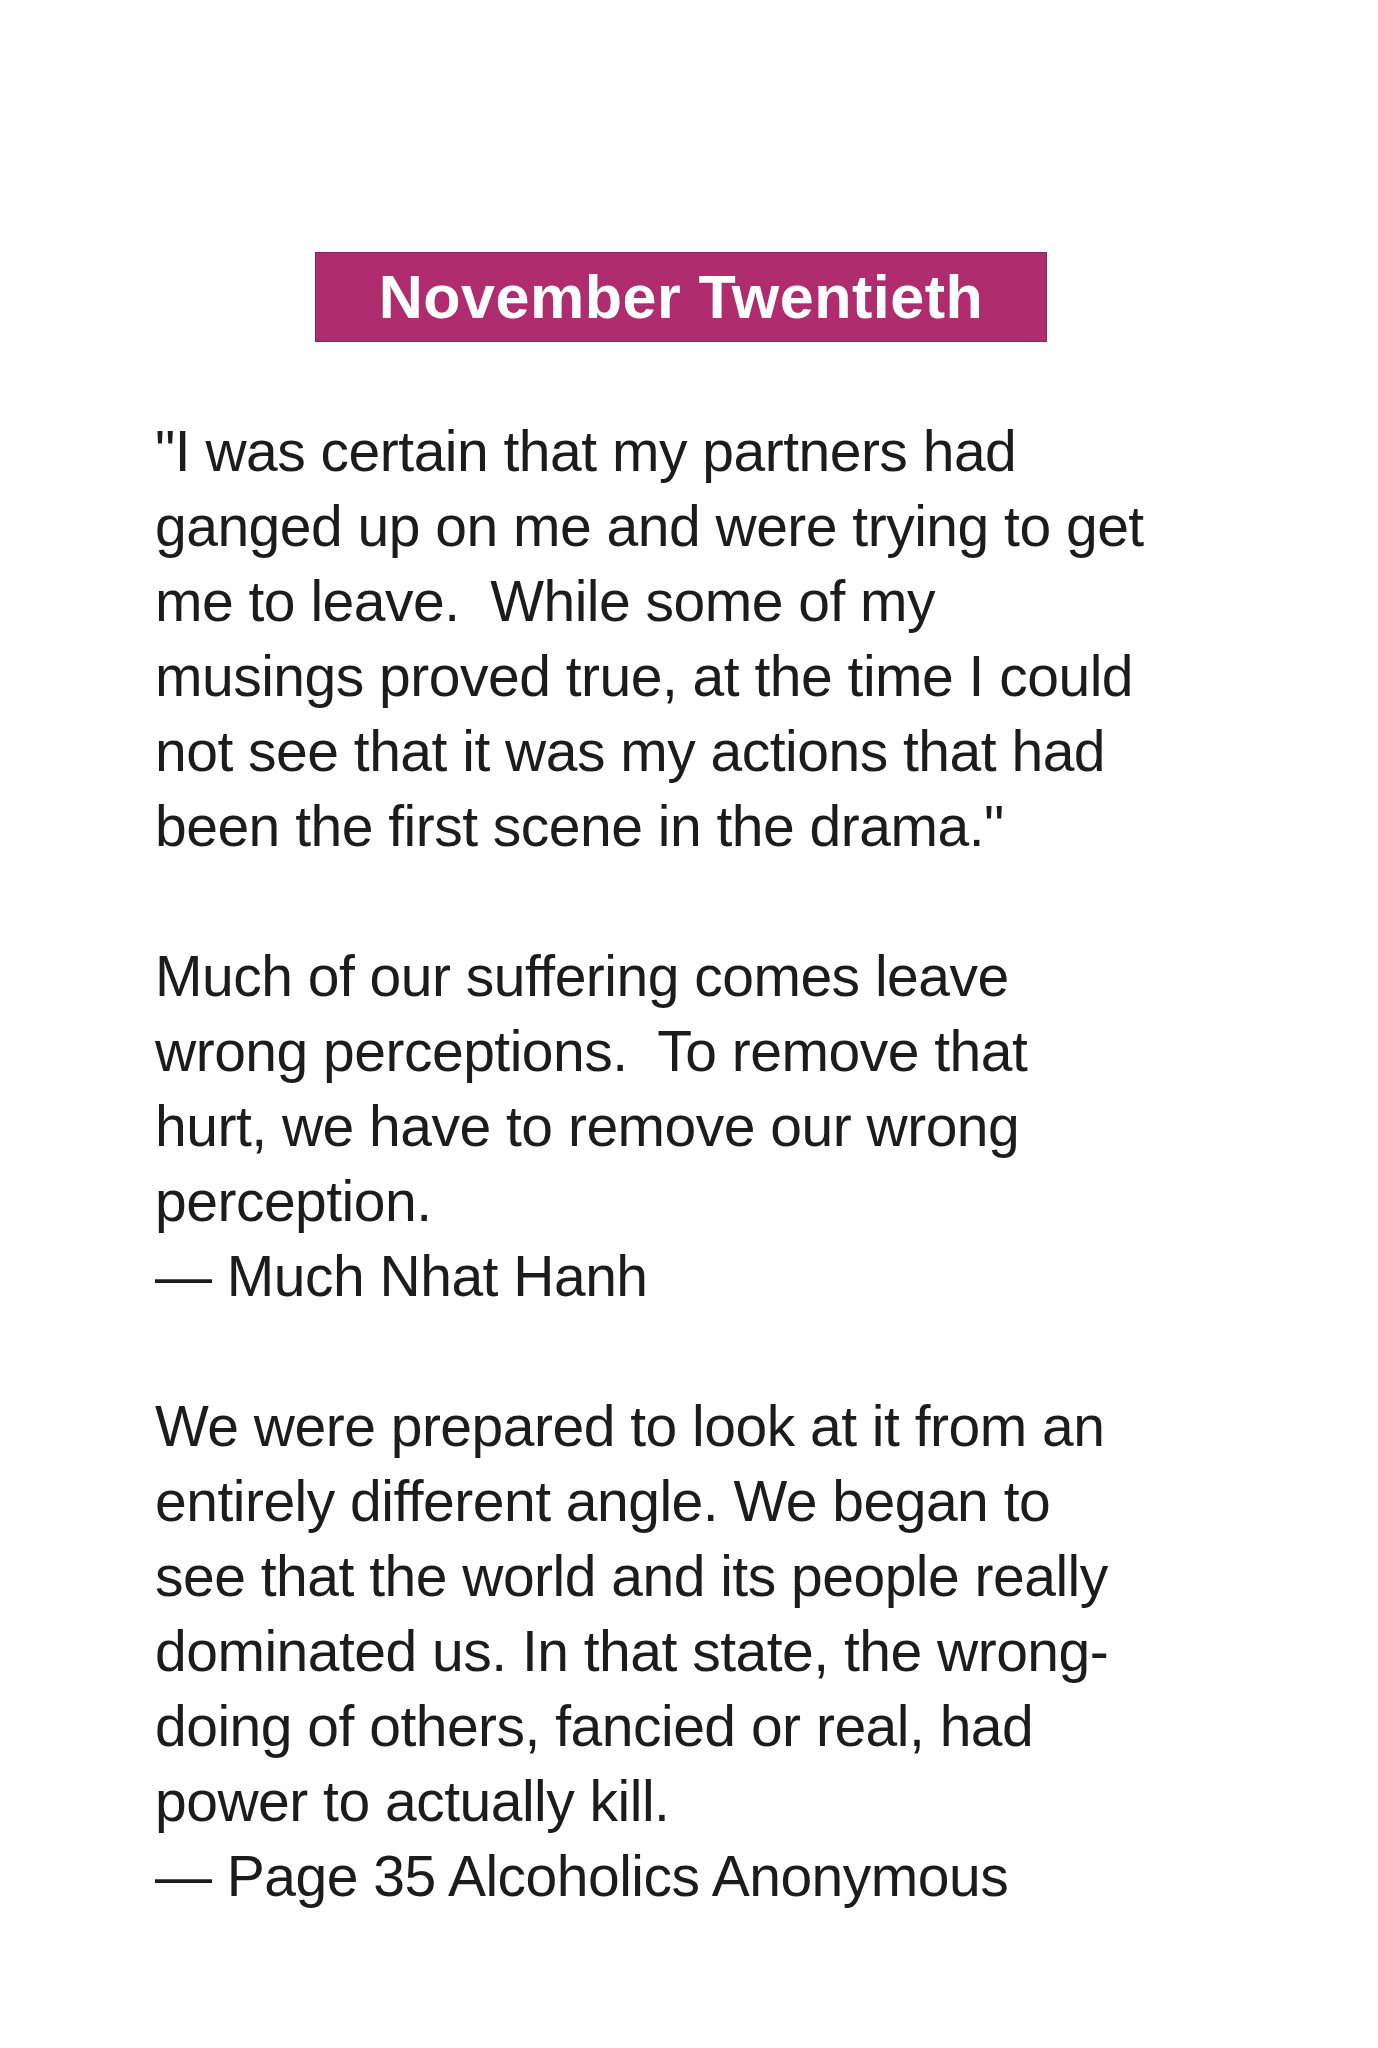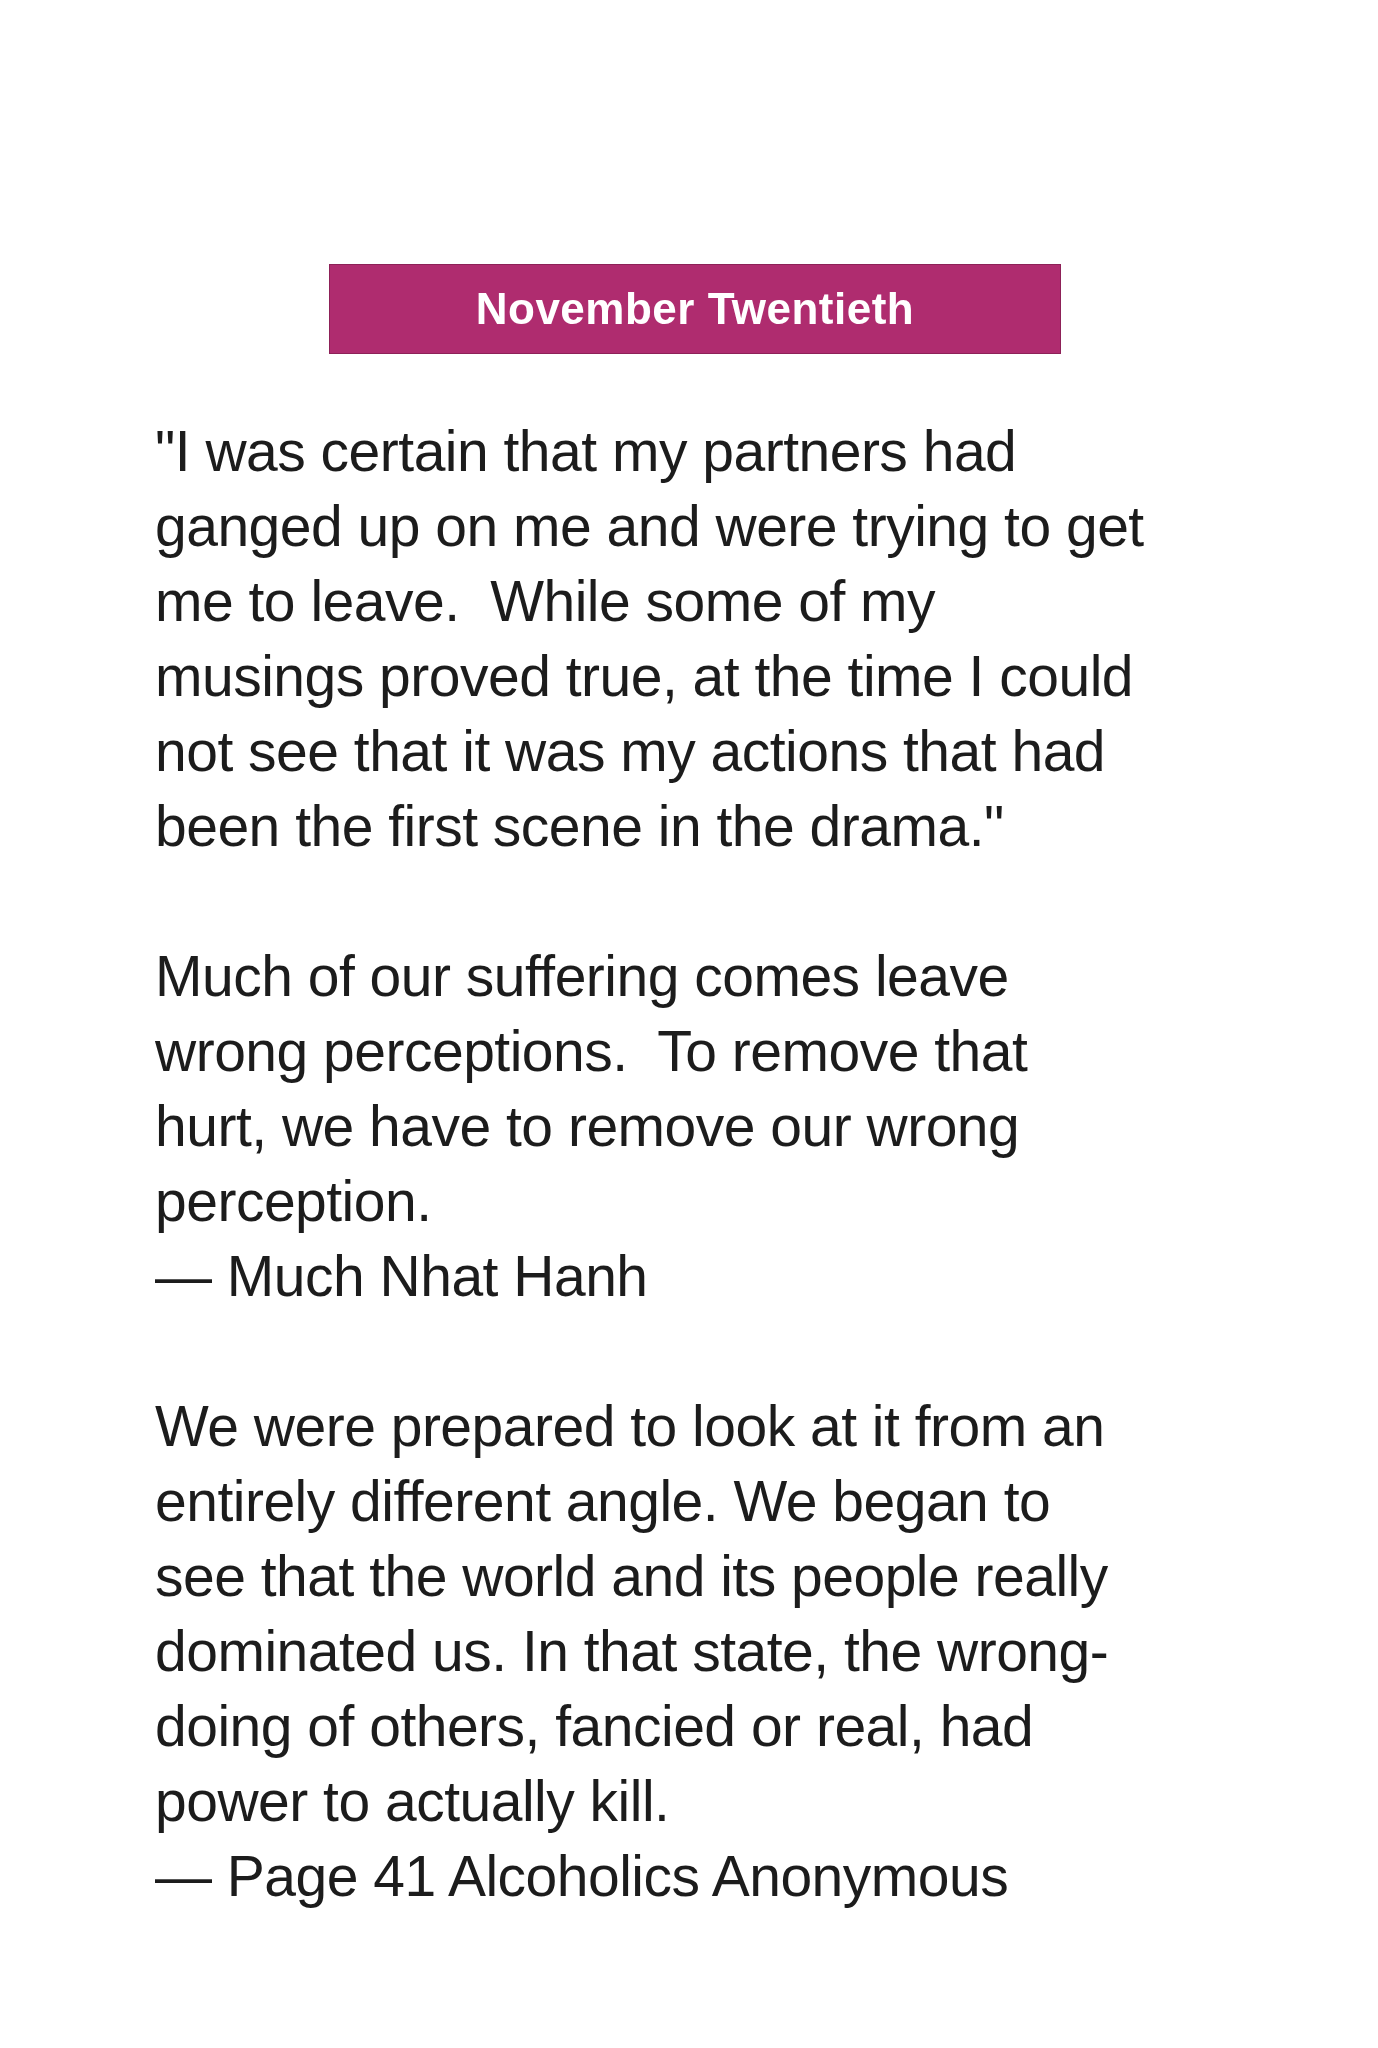--- a/index.html
+++ b/index.html
@@ -10,34 +10,33 @@
   .page {
     position: relative;
     width: 1378px;
     height: 2048px;
     background: #ffffff;
     font-family: "Liberation Sans", sans-serif;
     overflow: hidden;
   }
   .title-bar {
     position: absolute;
-    left: 329px;
+    left: 315px;
     top: 252px;
     width: 732px;
     height: 90px;
     background: #AF2C6F;
     color: #ffffff;
     display: flex;
     align-items: center;
     justify-content: center;
-    font-size: 44px;
+    font-size: 61px;
     font-weight: bold;
     letter-spacing: 0.5px;
     box-shadow: 0 0 0 1px #8d2158 inset;
-    margin-top: 12px;
   }
   .content {
     position: absolute;
     left: 155px;
     top: 414px;
     width: 1180px;
     color: #1c1c1c;
     font-size: 57px;
     line-height: 75px;
     letter-spacing: -0.5px;
@@ -77,17 +76,17 @@
       <div class="para-attribution">— Much Nhat Hanh</div>
     </div>
 
     <div class="para">
       <div class="para-text">We were prepared to look at it from an
 entirely different angle. We began to
 see that the world and its people really
 dominated us. In that state, the wrong-
 doing of others, fancied or real, had
 power to actually kill.</div>
-      <div class="para-attribution">— Page 41 Alcoholics Anonymous</div>
+      <div class="para-attribution">— Page 35 Alcoholics Anonymous</div>
     </div>
 
   </div>
 </div>
 
 </body></html>

